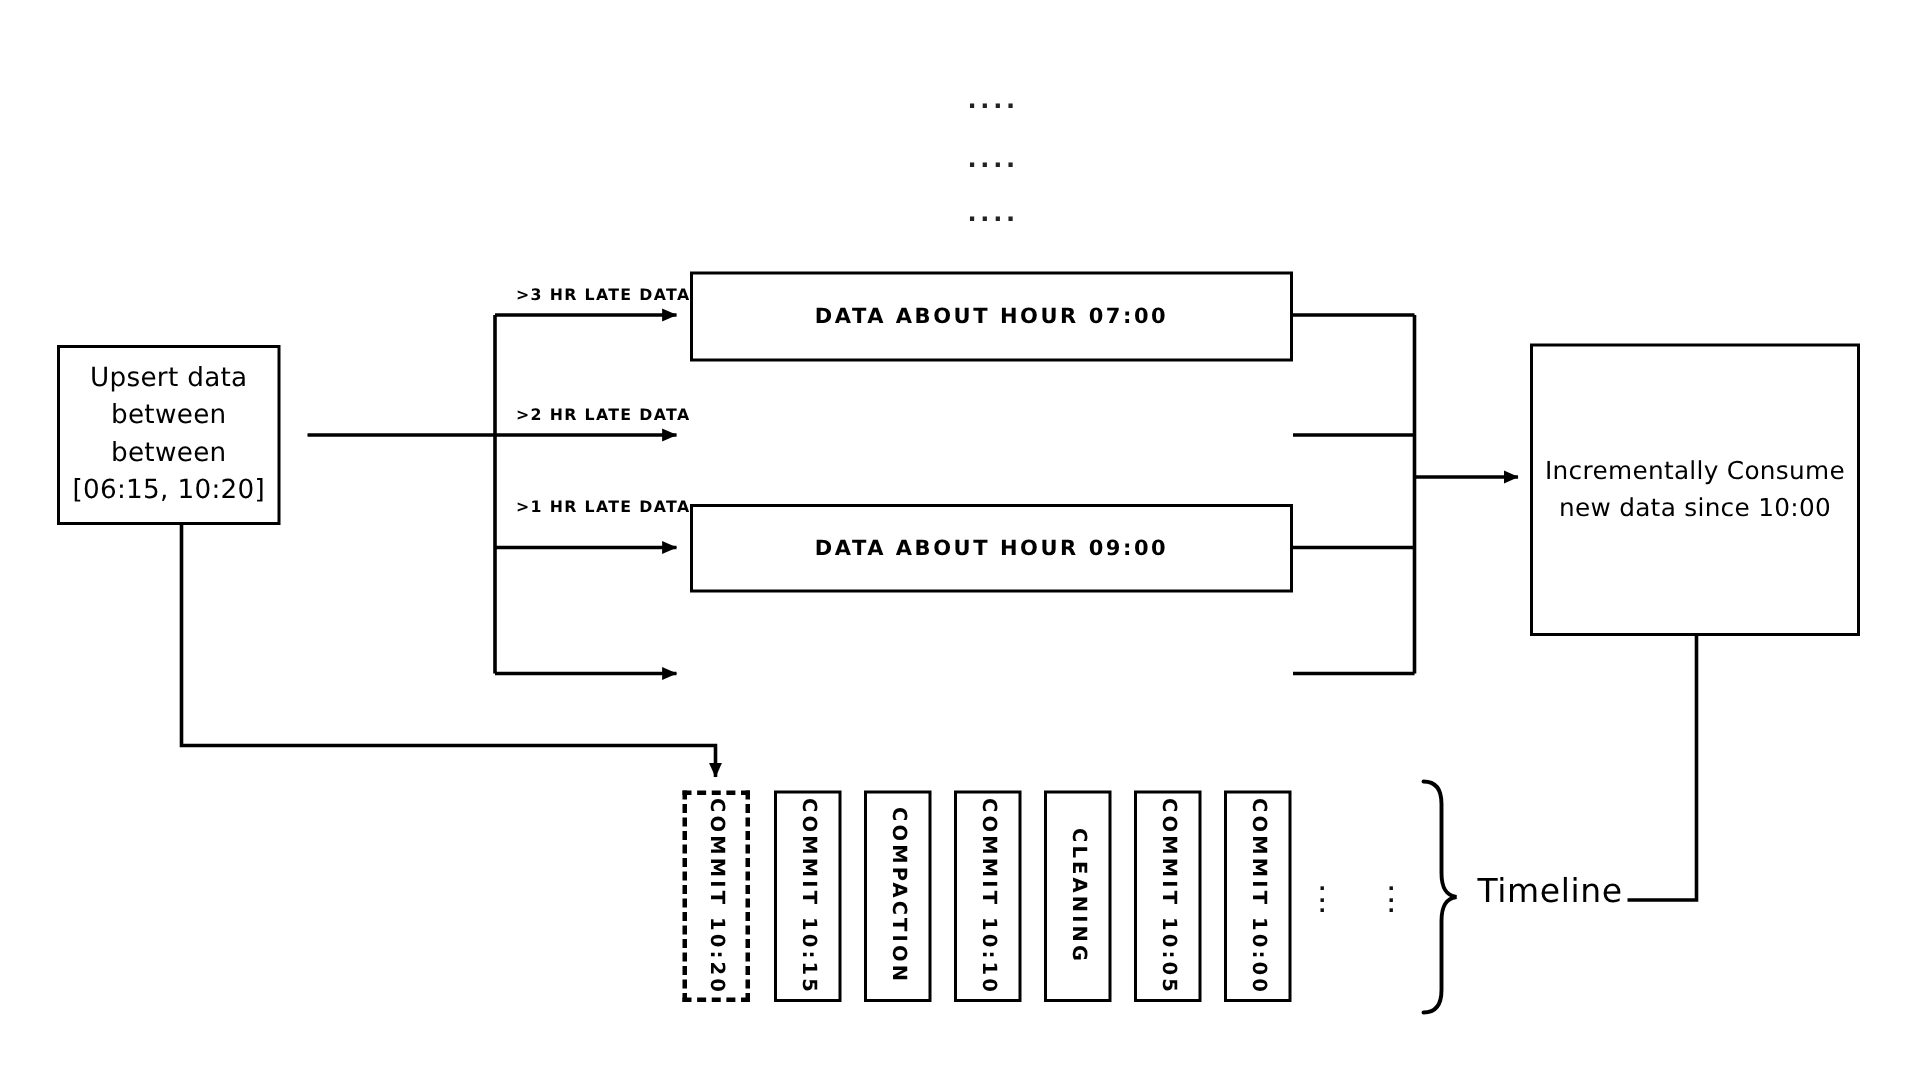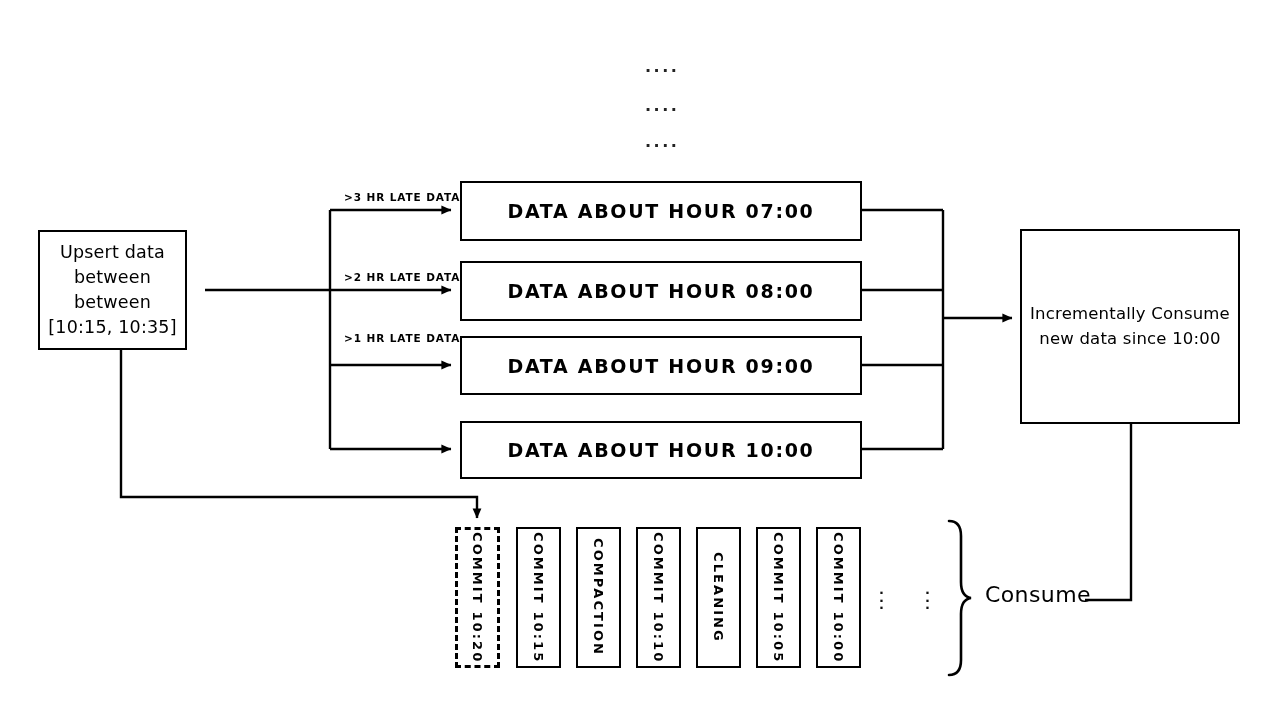--- a/index.html
+++ b/index.html
@@ -56,21 +56,21 @@
     font-size: 17.5px;
     line-height: 1.42;
     letter-spacing: 0.2px;
   }
   
   .hour-box {
     left: 460px;
     width: 402px;
   }
   .hour-box .txt {
-    font-size: 19px;
+    font-size: 14px;
     font-weight: 700;
     letter-spacing: 1.7px;
   }
   
   #consume-box {
     left: 1020px;
     top: 229px;
     width: 220px;
     height: 195px;
   }
@@ -186,39 +186,33 @@
   </svg>
 
   <div class="dots-row hand-text" style="left:645px; top:57px;">....</div>
   <div class="dots-row hand-text" style="left:645px; top:96px;">....</div>
   <div class="dots-row hand-text" style="left:645px; top:132px;">....</div>
 
   <div class="box" id="upsert-box">
     <div class="txt hand-text">
       <div>Upsert data</div>
       <div>between between</div>
-      <div>[10:15, 10:35]</div>
+      <div>[06:15, 10:20]</div>
     </div>
   </div>
 
   <div class="edge-label hand-text" style="left:344px; top:191px;">&gt;3 HR LATE DATA</div>
   <div class="edge-label hand-text" style="left:344px; top:271px;">&gt;2 HR LATE DATA</div>
   <div class="edge-label hand-text" style="left:344px; top:332px;">&gt;1 HR LATE DATA</div>
 
   <div class="box hour-box" style="top:181px; height:60px;">
     <span class="txt hand-text">DATA ABOUT HOUR 07:00</span>
   </div>
-  <div class="box hour-box" style="top:261px; height:60px;">
-    <span class="txt hand-text">DATA ABOUT HOUR 08:00</span>
-  </div>
   <div class="box hour-box" style="top:336px; height:59px;">
     <span class="txt hand-text">DATA ABOUT HOUR 09:00</span>
-  </div>
-  <div class="box hour-box" style="top:421px; height:58px;">
-    <span class="txt hand-text">DATA ABOUT HOUR 10:00</span>
   </div>
 
   <div class="box" id="consume-box">
     <div class="txt hand-text">
       <div>Incrementally Consume</div>
       <div>new data since 10:00</div>
     </div>
   </div>
 
   <div class="box commit-box dashed" style="left:455px;">
@@ -247,15 +241,15 @@
     <div>.</div>
     <div>.</div>
     <div>.</div>
   </div>
   <div class="vdots hand-text" style="left:925px; top:586px;">
     <div>.</div>
     <div>.</div>
     <div>.</div>
   </div>
 
-  <div id="timeline-label" class="hand-text">Consume</div>
+  <div id="timeline-label" class="hand-text">Timeline</div>
 
 </div>
 
 </body></html>

